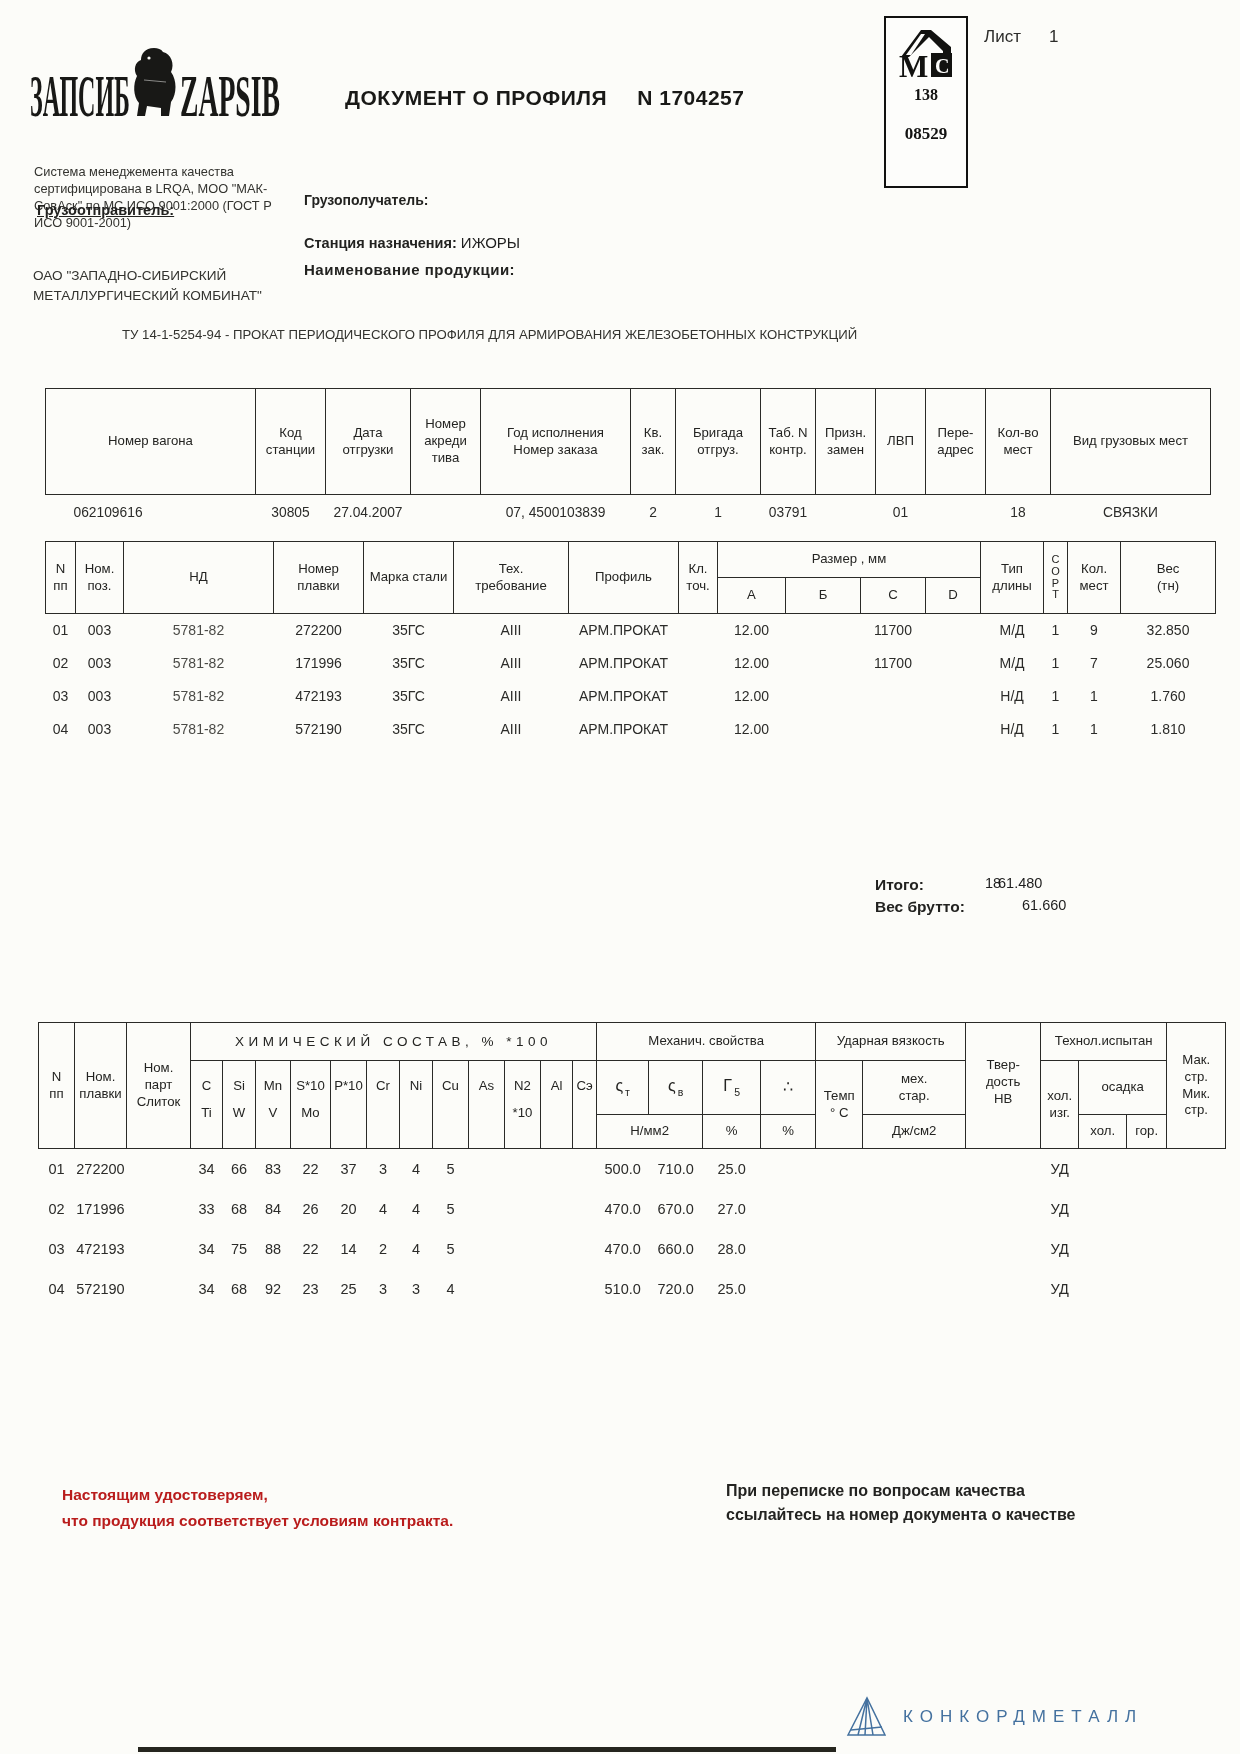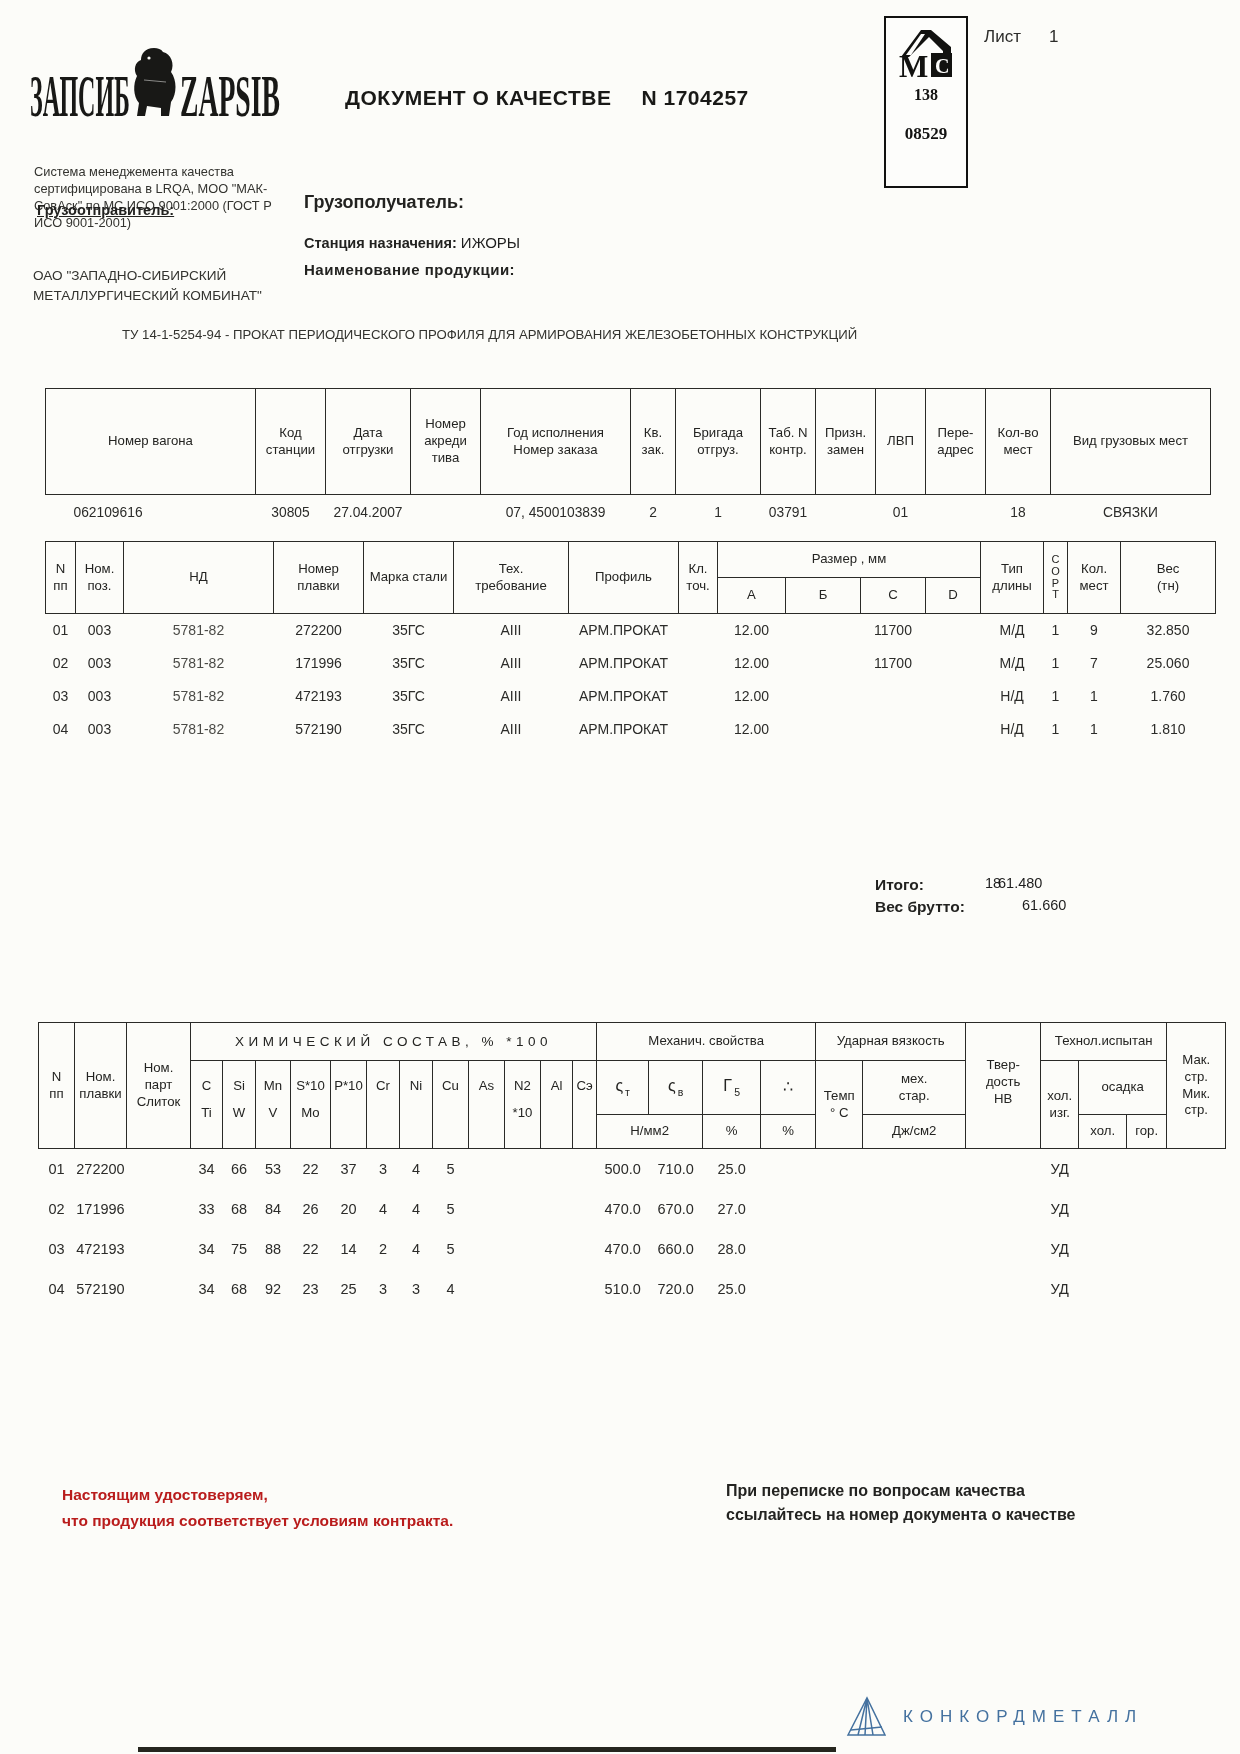--- a/index.html
+++ b/index.html
@@ -45,21 +45,21 @@
           <text x="152" y="47" font-size="36" textLength="100" lengthAdjust="spacingAndGlyphs">ZAPSIB</text>
         </g>
         <path d="M126 8 C117 8 113 14 113 20 C107 22 105 30 109 36 C105 44 105 56 111 63 L109 76 L117 76 L119 66 L133 68 L133 76 L141 76 L143 62 C149 54 149 40 143 32 C147 24 143 14 135 12 C133 9 130 8 126 8 Z"></path>
         <circle cx="121" cy="18" r="1.6" fill="#fcfcf9"></circle>
         <path d="M116 40 L138 42" stroke="#fcfcf9" stroke-width="1" fill="none" opacity=".5"></path>
       </g>
     </svg>
   </div>
 
   <div class="abs title" style="left:345px;top:86px;">
-    <span>ДОКУМЕНТ О КАЧЕСТВЕ</span><span style="display:inline-block;width:30px;"></span><span>N 1704257</span>
+    <span>ДОКУМЕНТ О ПРОФИЛЯ</span><span style="display:inline-block;width:30px;"></span><span>N 1704257</span>
   </div>
 
   <div class="abs stampbox" style="left:884px;top:16px;width:80px;height:168px;">
     <svg width="56" height="54" viewBox="0 0 56 54" style="margin-top:8px;">
       <polygon points="3,31 23,4 33,4 53,21 53,31 45,31 45,25 31,11 11,31" fill="#121210"></polygon>
       <polygon points="8,29 23,8 27,8 13,29" fill="#fdfdfb"></polygon>
       <text x="1" y="51" font-family="'Liberation Serif',serif" font-weight="bold" font-size="31" fill="#121210">М</text>
       <rect x="33" y="27" width="21" height="24" fill="#121210"></rect>
       <text x="37" y="47" font-family="'Liberation Serif',serif" font-weight="bold" font-size="20" fill="#fdfdfb">С</text>
     </svg>
@@ -70,21 +70,21 @@
   <div class="abs" style="left:984px;top:27px;font-size:17px;color:#2c2c2a;">
     <span>Лист</span><span style="display:inline-block;width:28px;"></span><span>1</span>
   </div>
 
   <div class="abs soft" style="left:34px;top:128px;width:248px;font-size:12.8px;line-height:1.32;">Система менеджемента качества сертифицирована в LRQA, МОО "МАК-СовАск" по МС ИСО 9001:2000 (ГОСТ Р ИСО 9001-2001)</div>
 
   <div class="abs lbl" style="left:37px;top:202px;font-size:14.5px;text-decoration:underline;">Грузоотправитель:</div>
   <div class="abs pre soft" style="left:33px;top:230px;width:260px;font-size:13.6px;line-height:1.5;">ОАО "ЗАПАДНО-СИБИРСКИЙ
 МЕТАЛЛУРГИЧЕСКИЙ КОМБИНАТ"</div>
 
-  <div class="abs lbl" style="left:304px;top:192px;font-size:18px;">Грузополучатель:</div>
+  <div class="abs lbl" style="left:304px;top:192px;font-size:14px;">Грузополучатель:</div>
   <div class="abs" style="left:304px;top:234px;font-size:14.5px;">
     <span class="lbl">Станция назначения:</span>
     <span style="font-size:15px;">ИЖОРЫ</span>
   </div>
   <div class="abs lbl" style="left:304px;top:261px;font-size:15px;letter-spacing:.5px;">Наименование продукции:</div>
   <div class="abs soft" style="left:122px;top:291px;width:1000px;font-size:13.2px;">ТУ 14-1-5254-94 - ПРОКАТ ПЕРИОДИЧЕСКОГО ПРОФИЛЯ ДЛЯ АРМИРОВАНИЯ ЖЕЛЕЗОБЕТОННЫХ КОНСТРУКЦИЙ</div>
 
   <table class="t1 abs" style="left:45px;top:388px;width:1165px;">
     <colgroup>
       <col style="width:210px">
@@ -374,21 +374,21 @@
         <td class="b">Дж/см2</td>
         <td class="b">хол.</td>
         <td class="b">гор.</td>
       </tr>
       <tr style="height:40px;">
         <td class="v">01</td>
         <td class="v">272200</td>
         <td class="v"></td>
         <td class="v">34</td>
         <td class="v">66</td>
-        <td class="v">53</td>
+        <td class="v">83</td>
         <td class="v">22</td>
         <td class="v">37</td>
         <td class="v">3</td>
         <td class="v">4</td>
         <td class="v">5</td>
         <td class="v"></td>
         <td class="v"></td>
         <td class="v"></td>
         <td class="v"></td>
         <td class="v">500.0</td>

